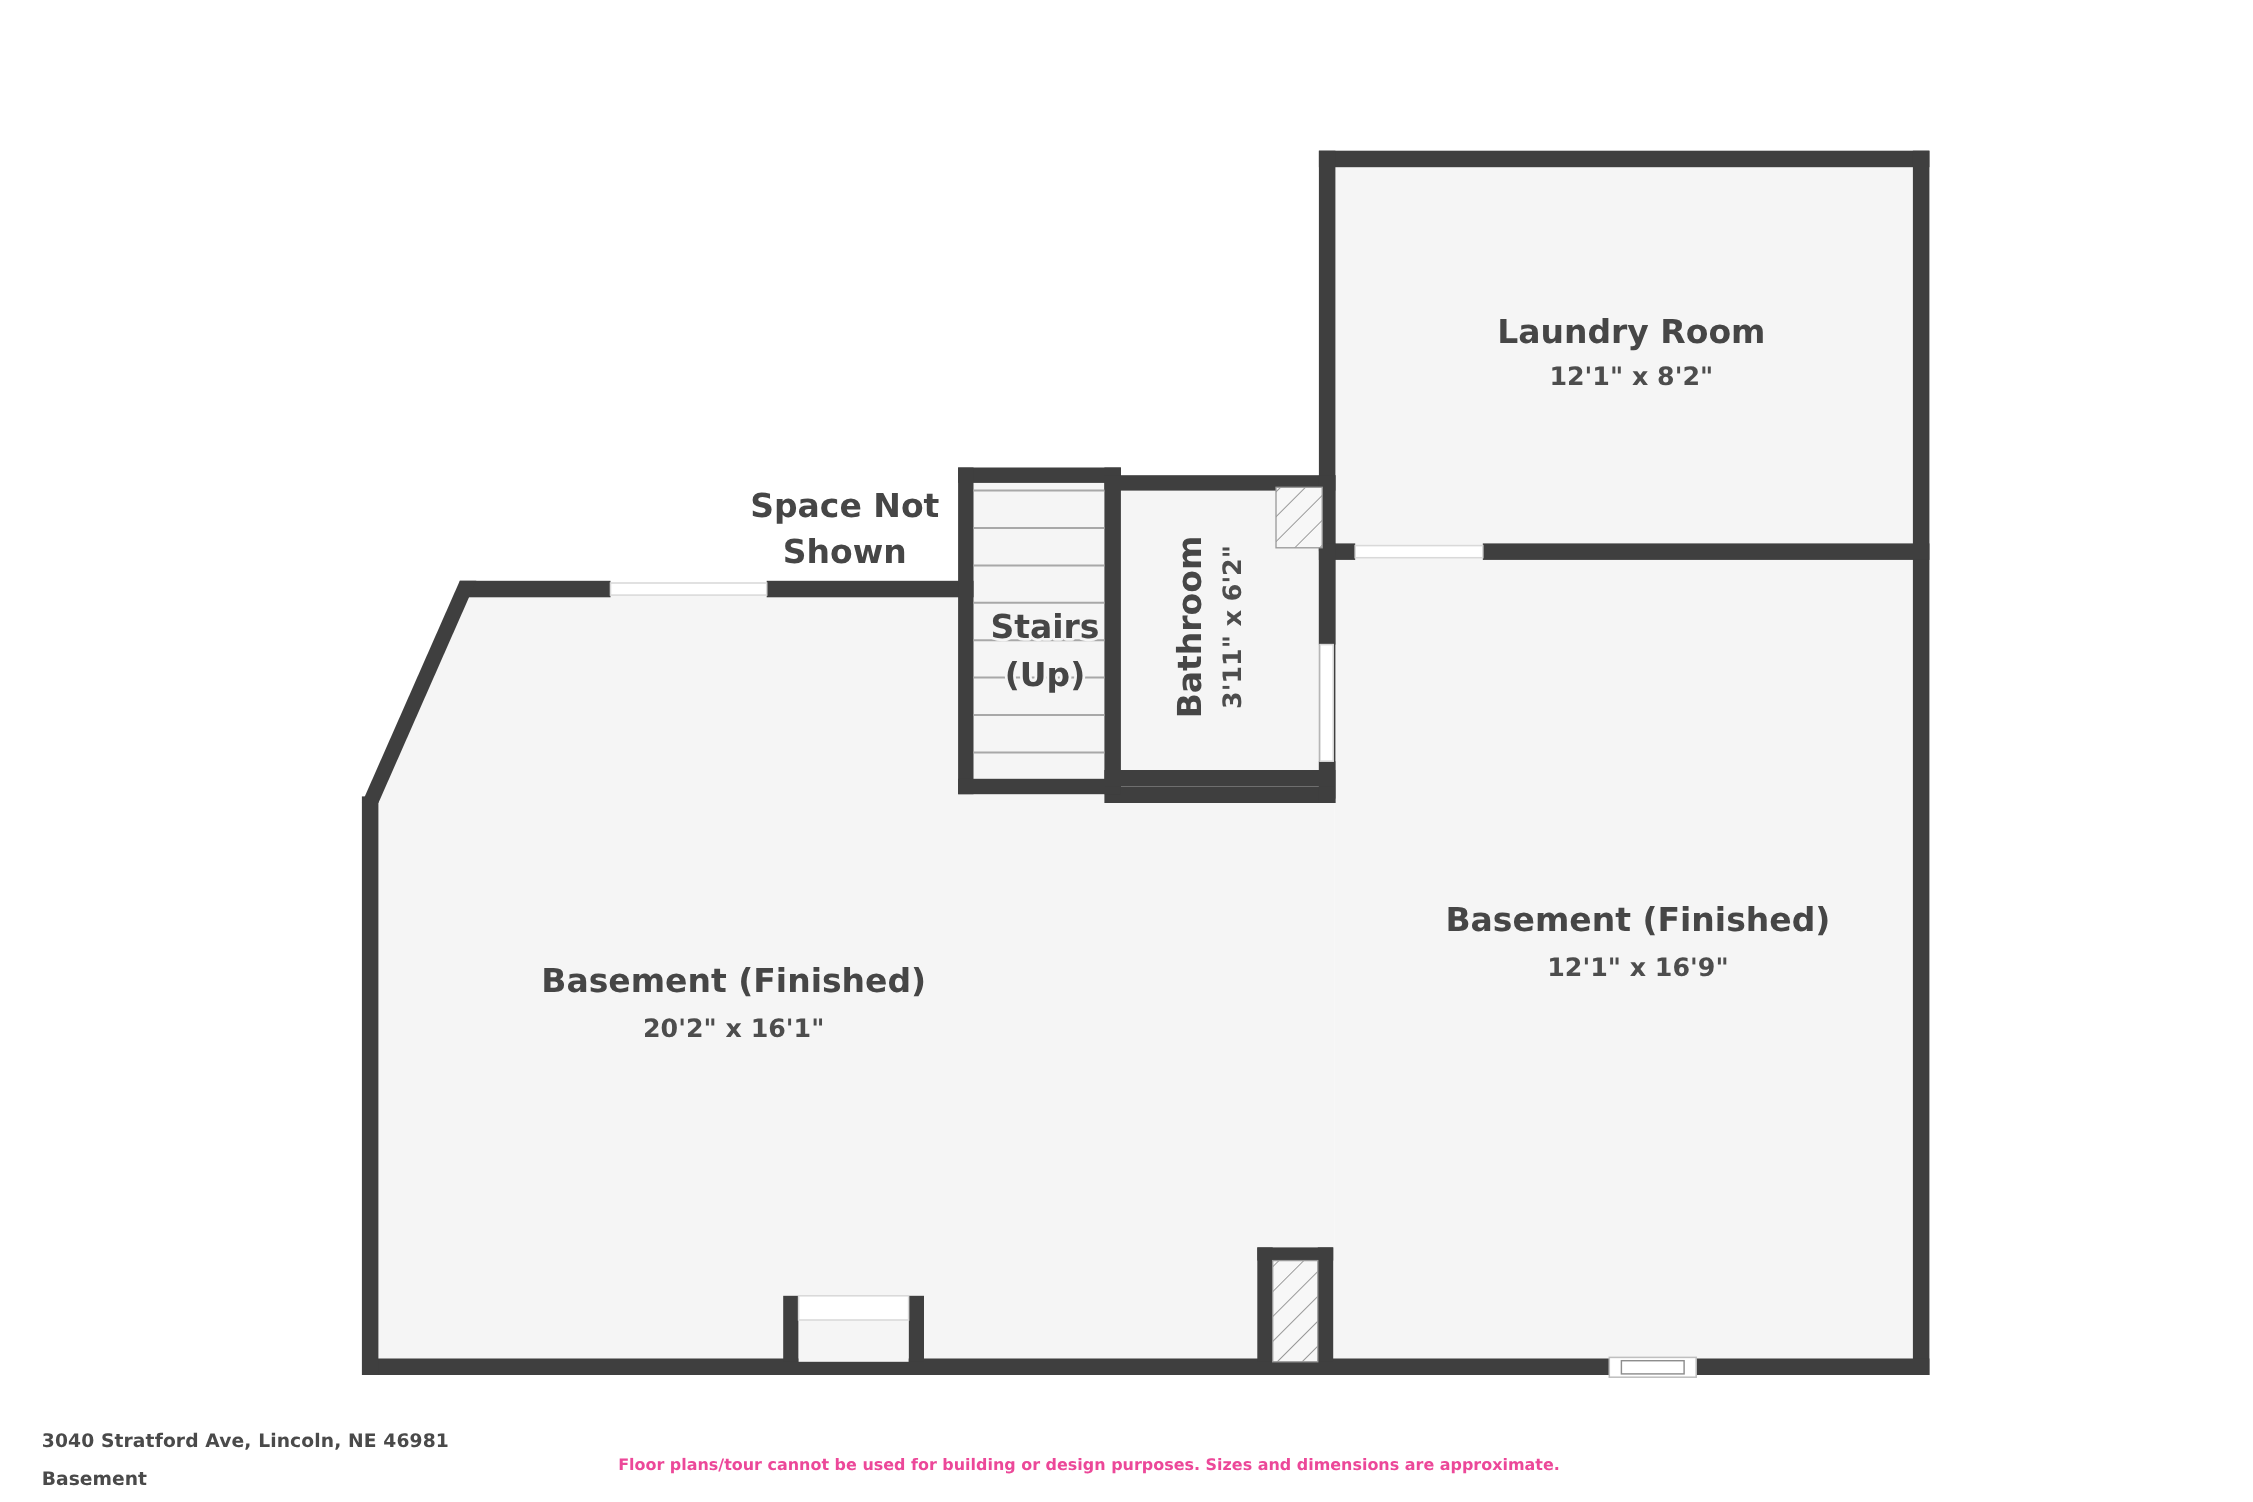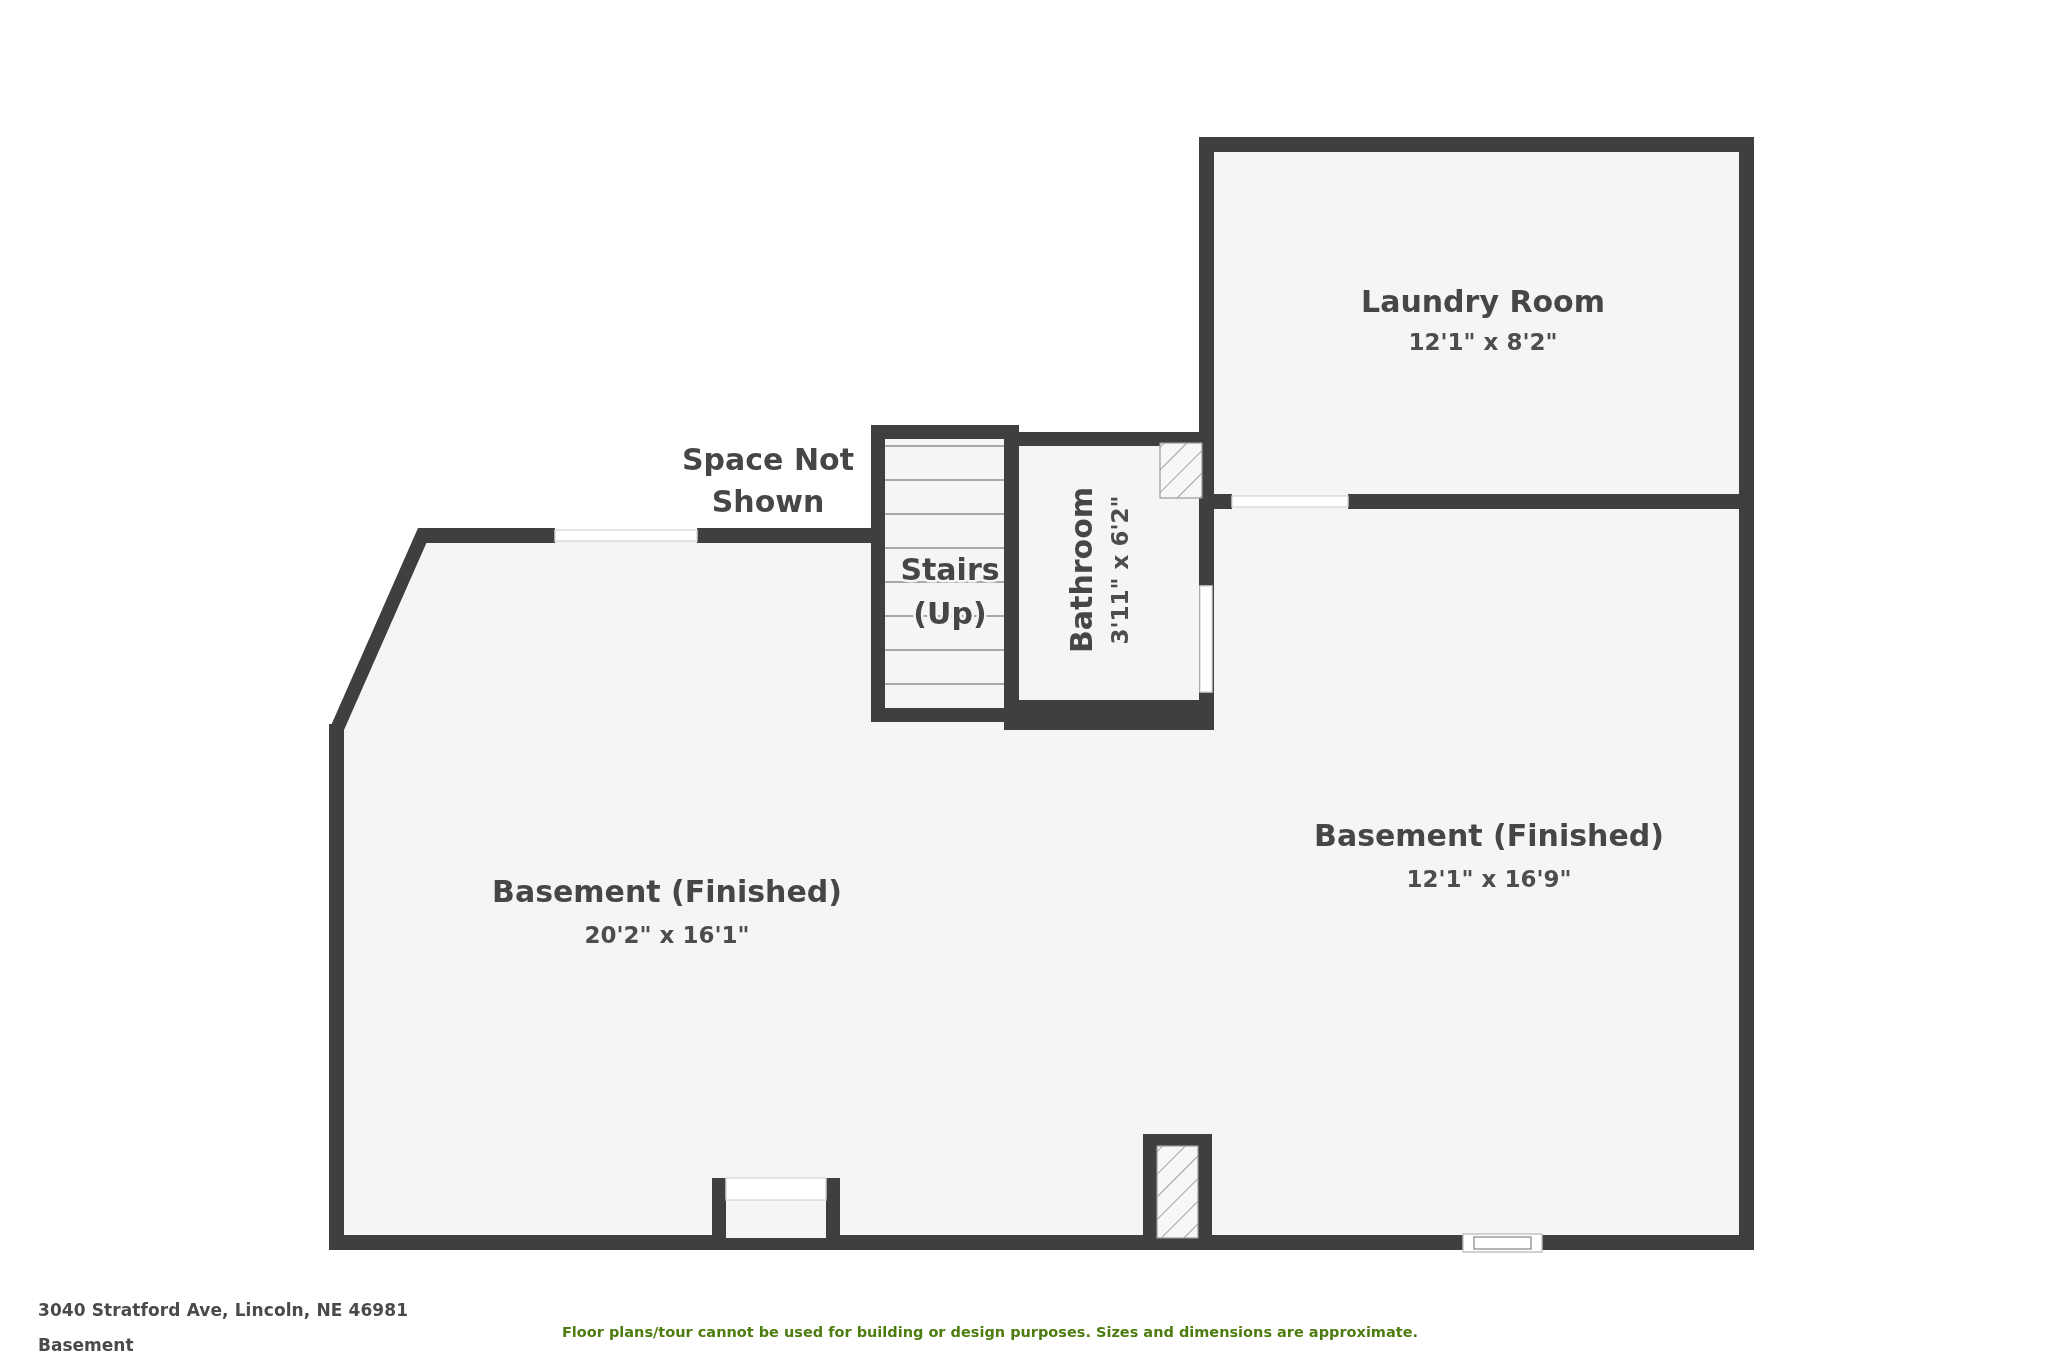--- a/index.html
+++ b/index.html
@@ -74,21 +74,21 @@
     white-space: nowrap;
   }
   .footer-disclaimer {
     position: absolute;
     left: 0;
     top: 1324px;
     width: 1980px;
     text-align: center;
     font-size: 14.5px;
     font-weight: bold;
-    color: #4d7c0f;
+    color: #ec4899;
     white-space: nowrap;
   }
 </style>
 </head>
 <body>
 
 <div id="plan-wrap">
   <svg class="floorplan" viewBox="0 0 2048 1365" xmlns="http://www.w3.org/2000/svg">
 
     <defs>

